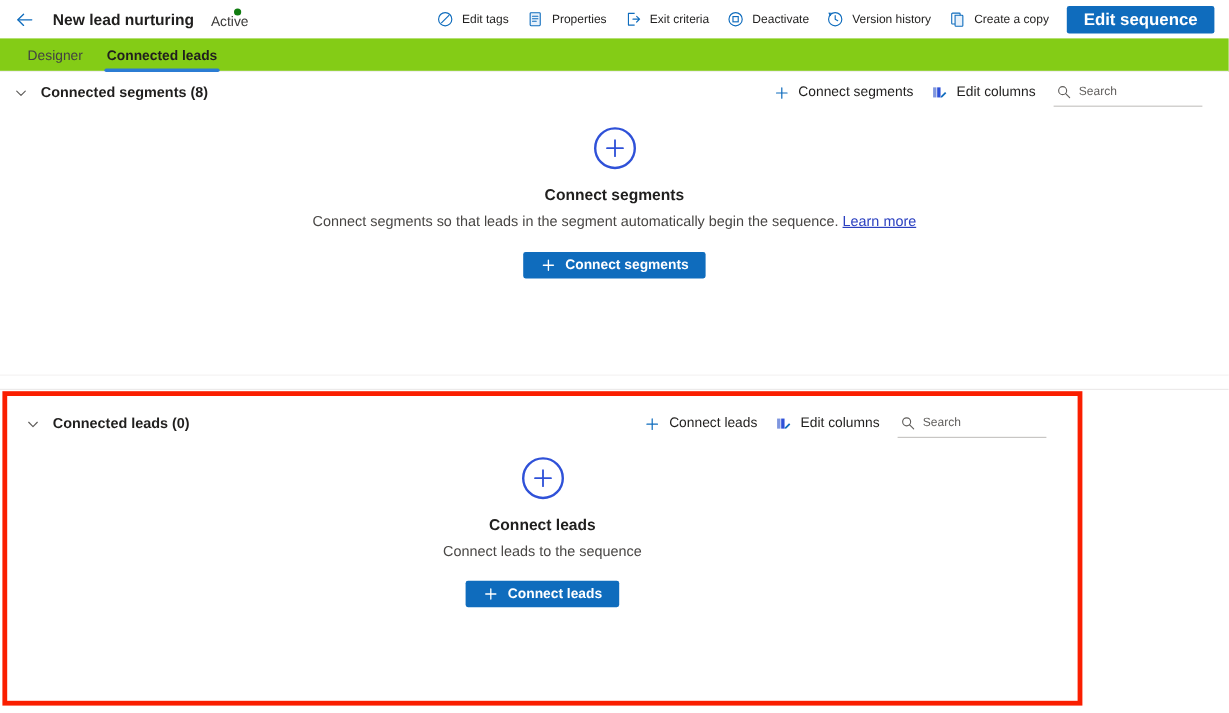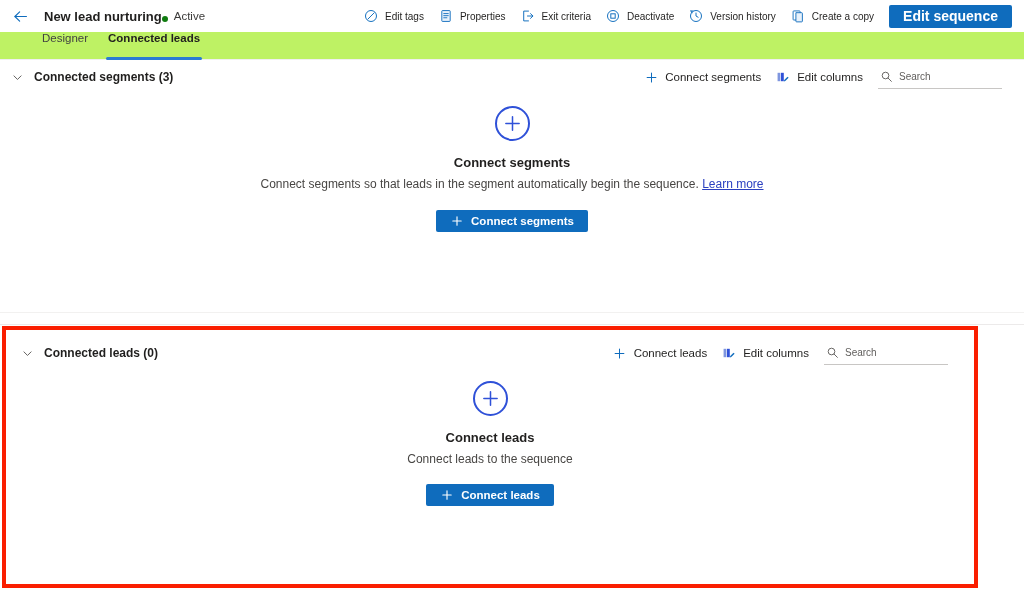--- a/index.html
+++ b/index.html
@@ -45,21 +45,23 @@
   .title {
     font-size: 13px;
     font-weight: bold;
     color: #201f1e;
     margin-left: 14px;
     white-space: nowrap;
   }
   .status {
     display: flex;
     align-items: flex-end;
-    white-space: nowrap;
+    margin-left: 14px;
+    white-space: nowrap;
+    flex-direction: column;
   }
   .status-dot {
     width: 6px;
     height: 6px;
     border-radius: 50%;
     background: #107c10;
     margin-right: 6px;
     flex: none;
   }
   .status-text {
@@ -109,22 +111,23 @@
     cursor: pointer;
     white-space: nowrap;
     font-family: "Liberation Sans", sans-serif;
   }
 
   
   .tabs {
     position: relative;
     height: 28px;
     display: flex;
-    padding-left: 32px;
-    background: #bef264;
+    align-items: flex-end;
+    padding-left: 13px;
+    background: #84cc16;
   }
   .tabs::after {
     content: "";
     position: absolute;
     left: 0; right: 0; bottom: 0;
     height: 1px;
     background: #f0eff0;
   }
   .tab {
     position: relative;
@@ -306,21 +309,21 @@
     height: 11px;
     background: #ffffff;
     border-top: 1px solid #f2f1f0;
     border-bottom: 1px solid #eceaea;
   }
 
   .highlight-box {
     position: absolute;
     left: 2px;
     top: 326px;
-    width: 976px;
+    width: 900px;
     height: 262px;
     border: 4px solid #fa1e00;
     box-sizing: border-box;
     background: #ffffff;
     padding-left: 16px;
   }
   #leads-section {
     position: absolute;
     left: 4px;
     top: 4px;
@@ -425,21 +428,21 @@
     <div class="tab active">Connected leads</div>
   </div>
 
   <div class="section" id="segments-section">
     <div class="section-head">
       <div class="chev">
         <svg width="13" height="13" viewBox="0 0 16 16" aria-hidden="true">
           <path d="M3.6 6 L8 10.4 L12.4 6" fill="none" stroke="#605e5c" stroke-width="1.2" stroke-linecap="round" stroke-linejoin="round"></path>
         </svg>
       </div>
-      <div class="section-title">Connected segments (3)</div>
+      <div class="section-title">Connected segments (8)</div>
 
       <div class="section-tools">
         <div class="tool-item">
           <span class="ic">
             <svg width="13" height="13" viewBox="0 0 16 16" aria-hidden="true">
               <path d="M8 2.6 V13.4 M2.6 8 H13.4" fill="none" stroke="#0f6cbd" stroke-width="1.25" stroke-linecap="round"></path>
             </svg>
           </span>
           <span>Connect segments</span>
         </div>

